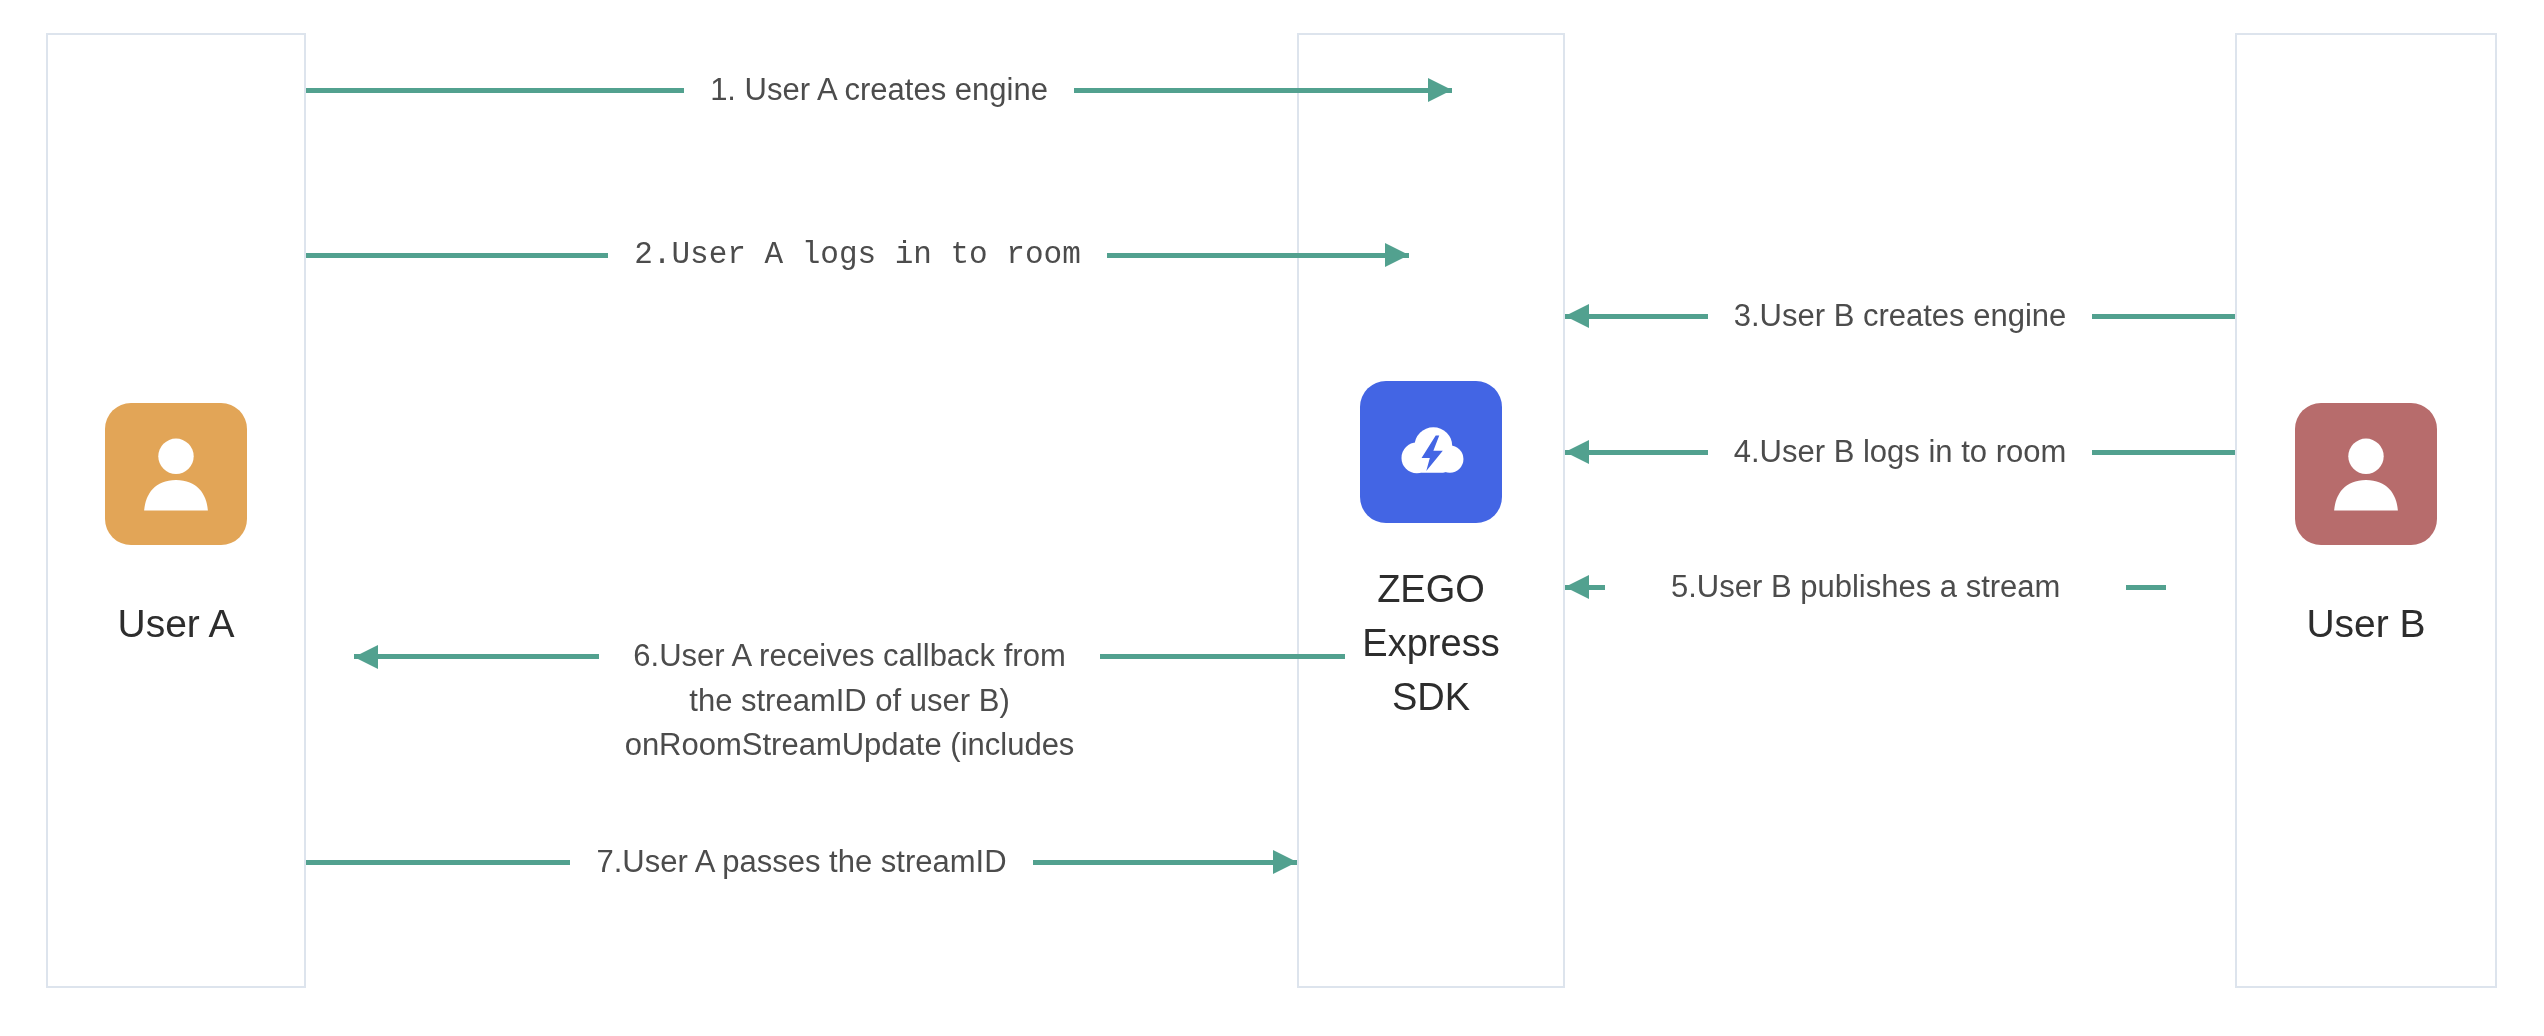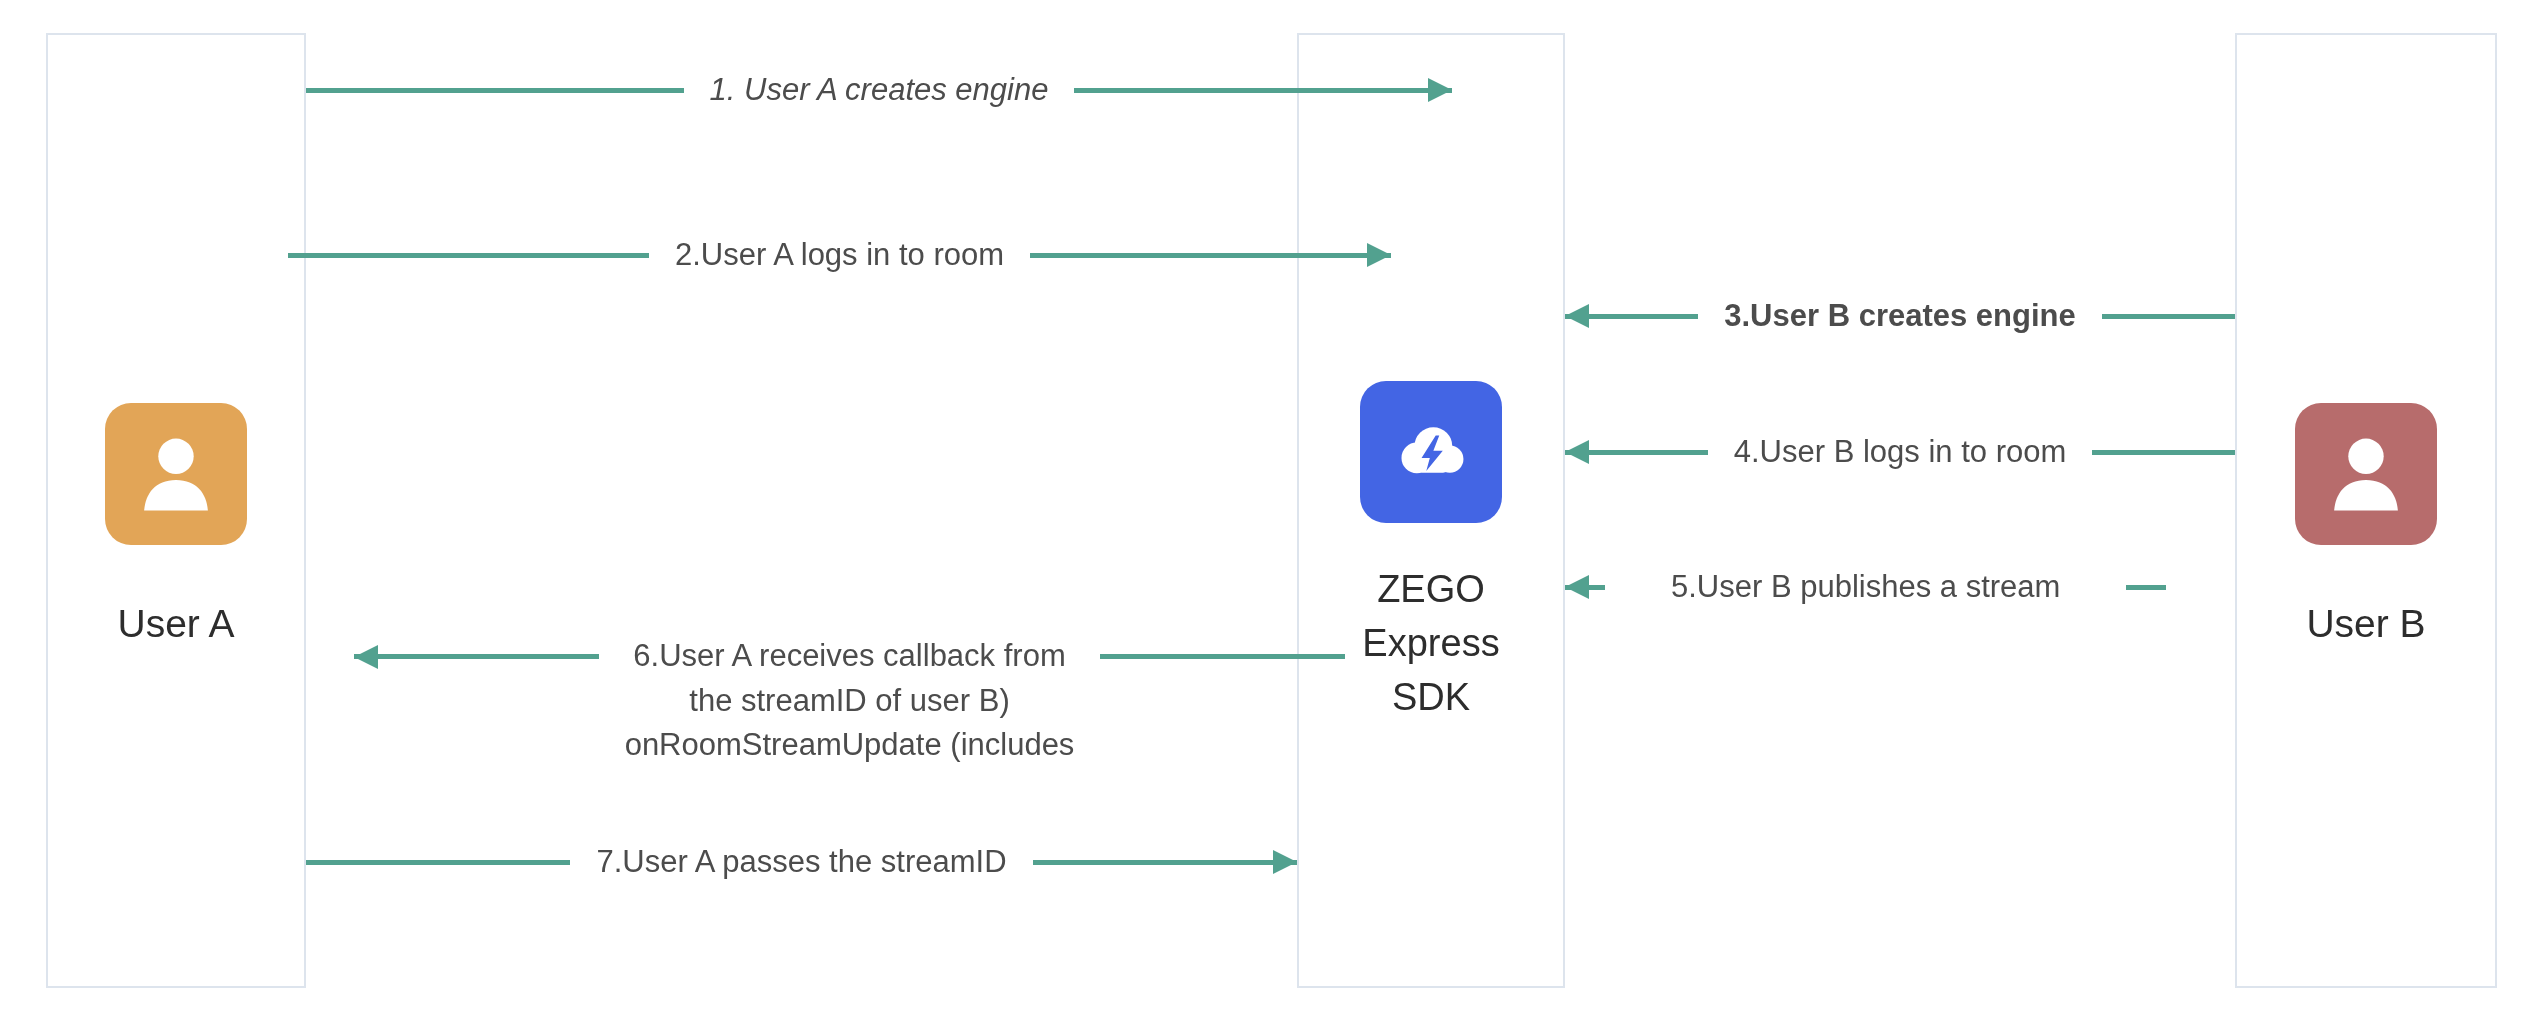--- a/index.html
+++ b/index.html
@@ -53,23 +53,23 @@
     content:"";position:absolute;right:0;top:50%;transform:translateY(-50%);
     width:0;height:0;border-top:12px solid transparent;
     border-bottom:12px solid transparent;border-left:24px solid var(--arrow);
   }
   .seg.head-left::before{
     content:"";position:absolute;left:0;top:50%;transform:translateY(-50%);
     width:0;height:0;border-top:12px solid transparent;
     border-bottom:12px solid transparent;border-right:24px solid var(--arrow);
   }
   
-  #a1{left:306px;width:1146px;top:68px;font-style:italic;}
-  #a2{left:288px;width:1103px;top:233px;}
-  #a3{left:1565px;width:670px;top:294px;font-weight:bold;}
+  #a1{left:306px;width:1146px;top:68px;}
+  #a2{left:306px;width:1103px;top:233px;font-family:Liberation Mono, monospace;}
+  #a3{left:1565px;width:670px;top:294px;}
   #a4{left:1565px;width:670px;top:430px;}
   #a5{left:1565px;width:552px;top:565px;gap:40px;}
   #a6{left:306px;width:991px;top:634px;align-items:flex-start;padding-left:48px;}
   #a6 .seg{margin-top:20px;}
   #a7{left:306px;width:991px;top:840px;}
 </style>
 </head>
 <body>
 
 <div>

